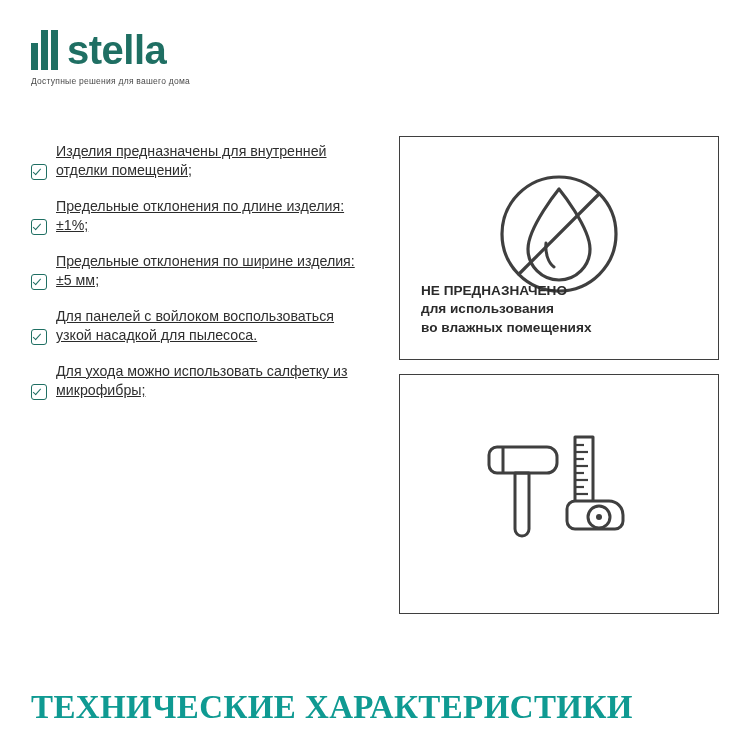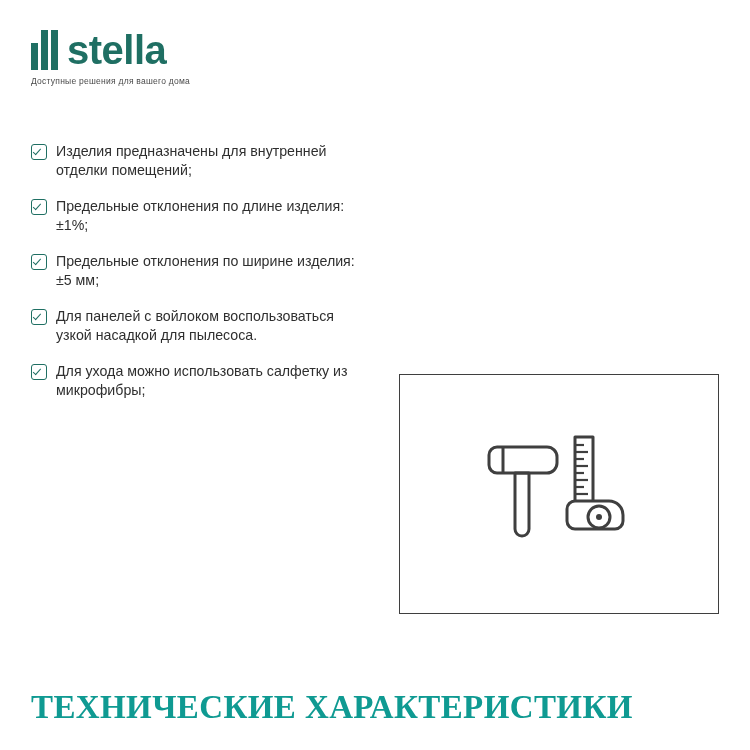--- a/index.html
+++ b/index.html
@@ -67,22 +67,23 @@
 
   
   .features {
     position: absolute;
     left: 31px;
     top: 142px;
     width: 340px;
   }
   .feature {
     display: flex;
-    align-items: flex-start;
+    align-items: flex-end;
     margin-bottom: 17px;
+    text-decoration: underline;
   }
   .feature:last-child { margin-bottom: 0; }
   .check-icon {
     flex: 0 0 auto;
     width: 14px;
     height: 14px;
     border: 1.4px solid #1f6f63;
     border-radius: 3px;
     margin-right: 9px;
     margin-top: 2px;
@@ -198,20 +199,33 @@
       <span class="feature-text">Для панелей с войлоком воспользоваться узкой насадкой для пылесоса.</span>
     </div>
 
     <div class="feature">
       <span class="check-icon"></span>
       <span class="feature-text">Для ухода можно использовать салфетку из микрофибры;</span>
     </div>
 
   </div>
 
+  <div class="card card-humidity">
+    <div class="card-icon">
+      <svg width="150" height="150" viewBox="0 0 150 150" aria-hidden="true">
+        <circle cx="75" cy="75" r="57" fill="none" stroke="#3f3f3f" stroke-width="3.2"></circle>
+        <path d="M75 30 C75 30, 44 68, 44 90 a31 31 0 0 0 62 0 C106 68, 75 30, 75 30 Z" fill="none" stroke="#3f3f3f" stroke-width="3.2" stroke-linejoin="round"></path>
+        <path d="M62 84 a13 22 0 0 0 8 24" fill="none" stroke="#3f3f3f" stroke-width="3" stroke-linecap="round"></path>
+        <line x1="35" y1="115" x2="115" y2="35" stroke="#3f3f3f" stroke-width="3.2" stroke-linecap="round"></line>
+      </svg>
+    </div>
+    <div class="card-caption" style="white-space: pre-line;">НЕ ПРЕДНАЗНАЧЕНО
+для использования
+во влажных помещениях</div>
+  </div>
 
   <div class="card card-install">
     <div class="card-icon">
       <svg width="160" height="125" viewBox="0 0 160 125" aria-hidden="true">
 
         <path d="M18 22 h50 a10 10 0 0 1 10 10 v6 a10 10 0 0 1 -10 10 h-50 a8 8 0 0 1 -8 -8 v-10 a8 8 0 0 1 8 -8 Z" fill="none" stroke="#3f3f3f" stroke-width="3"></path>
         <path d="M24 22 v26" fill="none" stroke="#3f3f3f" stroke-width="3"></path>
 
         <path d="M36 48 h14 v56 a7 7 0 0 1 -14 0 Z" fill="none" stroke="#3f3f3f" stroke-width="3" stroke-linejoin="round"></path>
 

